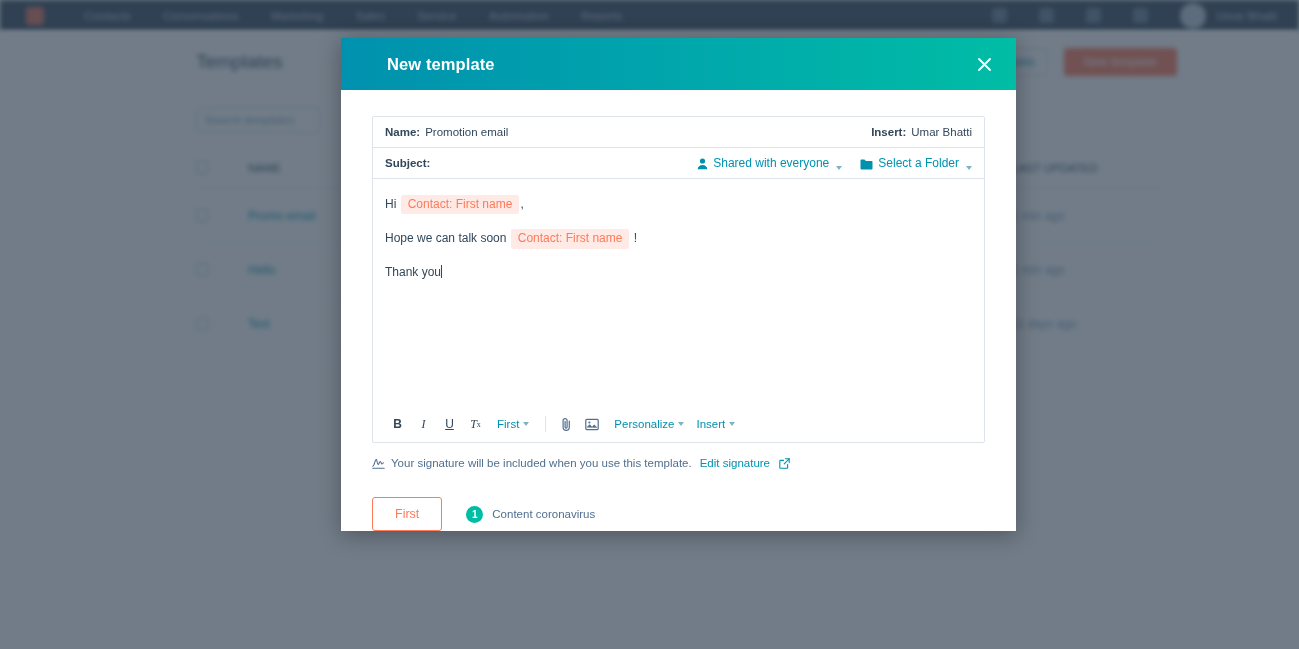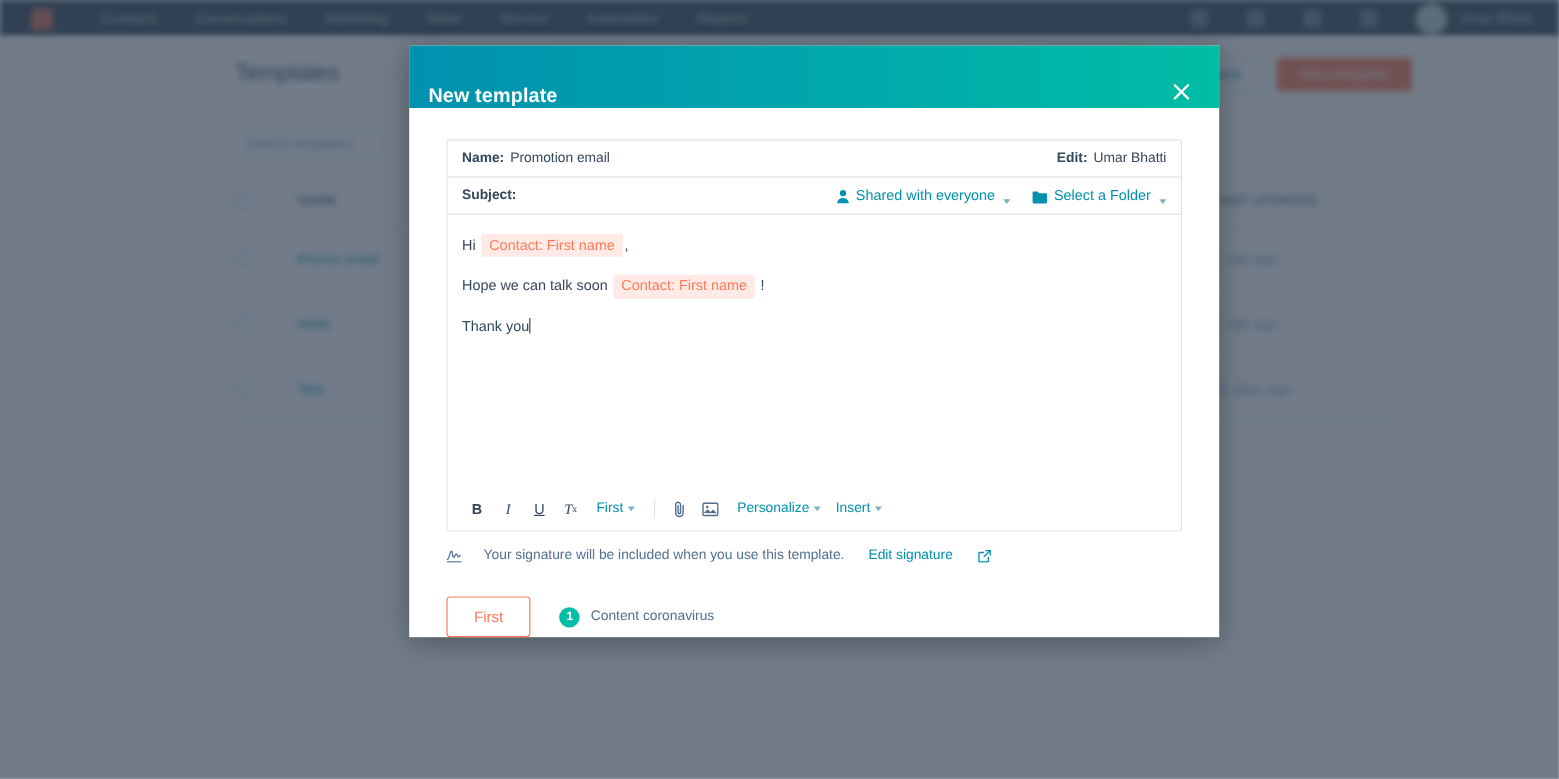--- a/index.html
+++ b/index.html
@@ -184,22 +184,22 @@
     background: #ffffff;
     box-shadow: 0 4px 22px rgba(0,0,0,.3);
     display: flex;
     flex-direction: column;
   }
 
   #modal-header {
     height: 52px;
     background: linear-gradient(90deg, #0091ae 0%, #00a3ad 42%, #00bda5 100%);
     display: flex;
-    align-items: flex-end;
-    padding: 0 18px 0 16px;
+    align-items: center;
+    padding: 0 18px 0 46px;
     flex: none;
   }
   #modal-title {
     color: #ffffff;
     font-size: 16.5px;
     font-weight: bold;
     letter-spacing: .1px;
   }
   #modal-close {
     margin-left: auto;
@@ -345,21 +345,21 @@
     justify-content: center;
     color: #516f90;
     cursor: pointer;
     margin-right: 6px;
   }
   .tb-ico svg { display: block; }
 
   #signature-row {
     display: flex;
     align-items: center;
-    gap: 18px;
+    gap: 6px;
     margin-top: 14px;
     font-size: 11.5px;
     color: #516f90;
   }
   #signature-row .sig-ico { color: #516f90; display: flex; }
   #edit-signature {
     color: #0091ae;
     font-weight: normal;
     cursor: pointer;
     margin-left: 2px;
@@ -507,21 +507,21 @@
 
   <div id="modal-body">
 
     <div id="composer">
 
       <div class="meta-row">
         <span class="meta-label">Name:</span>
         <span class="meta-value">Promotion email</span>
         <span class="meta-right">
           <span style="display:flex;align-items:center;">
-            <span class="meta-label">Edit:</span>
+            <span class="meta-label">Insert:</span>
             <span class="meta-value">Umar Bhatti</span>
           </span>
         </span>
       </div>
 
       <div class="meta-row">
         <span class="meta-label">Subject:</span>
         <span class="meta-value"></span>
         <span class="meta-right">
 

